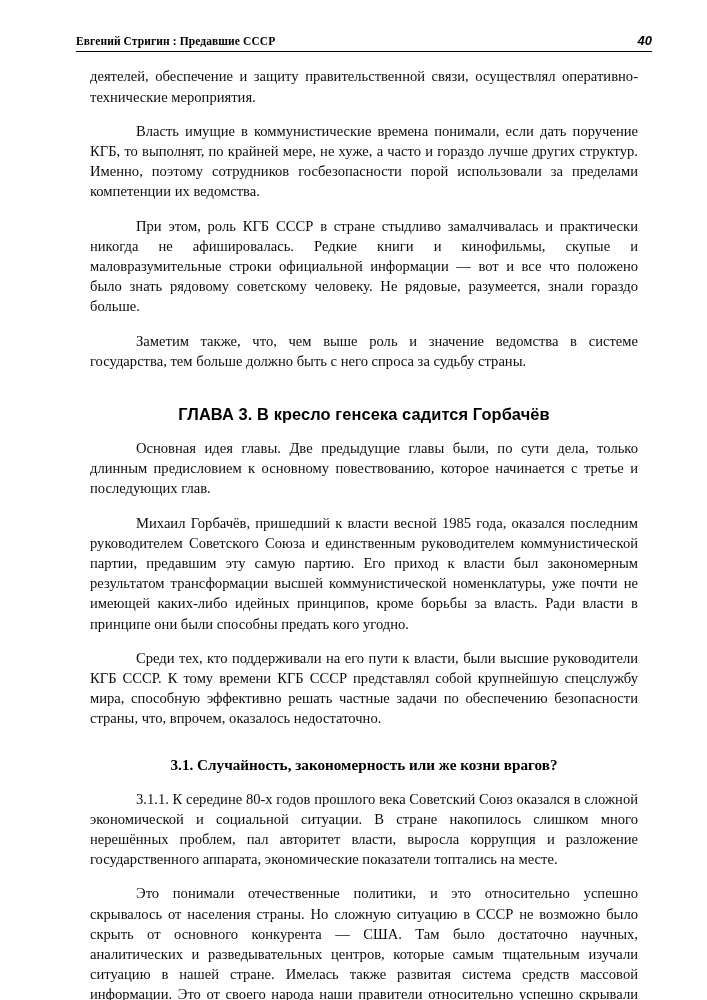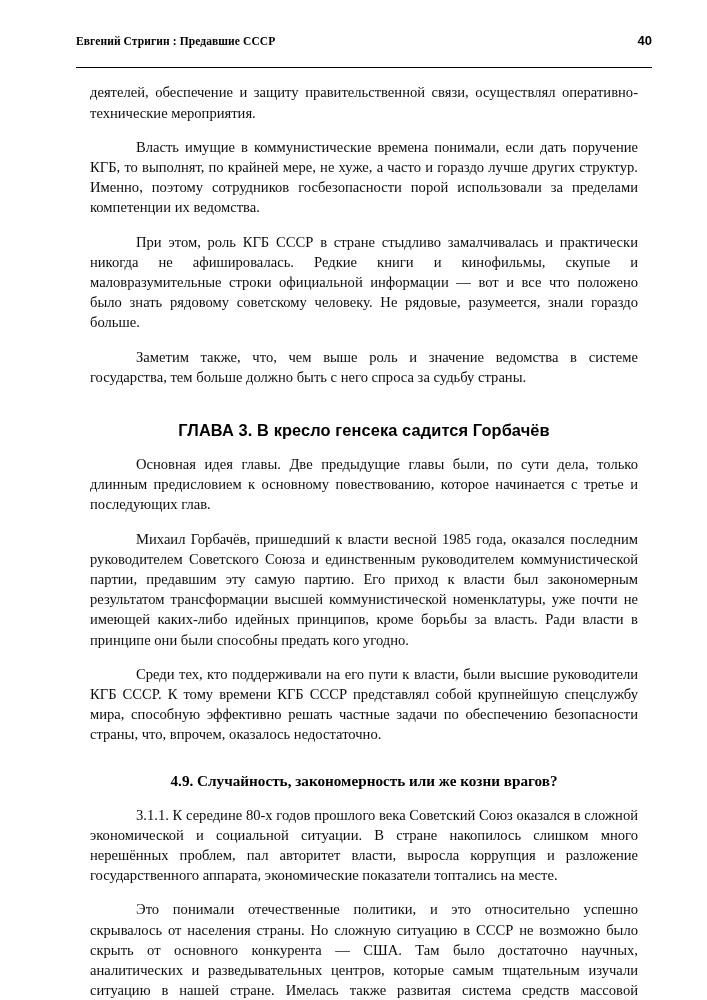--- a/index.html
+++ b/index.html
@@ -21,37 +21,38 @@
     top: 34px;
     width: 576px;
   }
 
   
   .running-head {
     display: flex;
     align-items: flex-end;
     justify-content: space-between;
     border-bottom: 1.6px solid #000000;
-    padding-bottom: 19px;
+    padding-bottom: 3px;
   }
   .running-head-title {
     font-family: "Liberation Serif", "DejaVu Serif", serif;
     font-weight: bold;
     font-size: 11.5px;
     color: #000000;
     letter-spacing: 0.1px;
     line-height: 1.15;
     white-space: nowrap;
   }
   .running-head-page {
     font-family: "Liberation Sans", "DejaVu Sans", sans-serif;
     font-weight: bold;
     font-size: 13px;
     color: #000000;
     line-height: 1.1;
+    font-style: italic;
   }
 
   
   .body-text {
     margin-top: 14px;
   }
   p.para {
     font-family: "Liberation Serif", "DejaVu Serif", serif;
     font-size: 14.6px;
     line-height: 20.2px;
@@ -106,20 +107,20 @@
       <p class="para">Власть имущие в коммунистические времена понимали, если дать поручение КГБ, то выполнят, по крайней мере, не хуже, а часто и гораздо лучше других структур. Именно, поэтому сотрудников госбезопасности порой использовали за пределами компетенции их ведомства.</p>
       <p class="para">При этом, роль КГБ СССР в стране стыдливо замалчивалась и практически никогда не афишировалась. Редкие книги и кинофильмы, скупые и маловразумительные строки официальной информации — вот и все что положено было знать рядовому советскому человеку. Не рядовые, разумеется, знали гораздо больше.</p>
       <p class="para">Заметим также, что, чем выше роль и значение ведомства в системе государства, тем больше должно быть с него спроса за судьбу страны.</p>
 
       <h1 class="chapter-title">ГЛАВА 3. В кресло генсека садится Горбачёв</h1>
 
       <p class="para after-chapter-title">Основная идея главы. Две предыдущие главы были, по сути дела, только длинным предисловием к основному повествованию, которое начинается с третье и последующих глав.</p>
       <p class="para">Михаил Горбачёв, пришедший к власти весной 1985 года, оказался последним руководителем Советского Союза и единственным руководителем коммунистической партии, предавшим эту самую партию. Его приход к власти был закономерным результатом трансформации высшей коммунистической номенклатуры, уже почти не имеющей каких-либо идейных принципов, кроме борьбы за власть. Ради власти в принципе они были способны предать кого угодно.</p>
       <p class="para">Среди тех, кто поддерживали на его пути к власти, были высшие руководители КГБ СССР. К тому времени КГБ СССР представлял собой крупнейшую спецслужбу мира, способную эффективно решать частные задачи по обеспечению безопасности страны, что, впрочем, оказалось недостаточно.</p>
 
-      <h2 class="section-title">4.9. Случайность, закономерность или же козни врагов?</h2>
+      <h2 class="section-title">3.1. Случайность, закономерность или же козни врагов?</h2>
 
       <p class="para after-section-title">3.1.1. К середине 80-х годов прошлого века Советский Союз оказался в сложной экономической и социальной ситуации. В стране накопилось слишком много нерешённых проблем, пал авторитет власти, выросла коррупция и разложение государственного аппарата, экономические показатели топтались на месте.</p>
       <p class="para">Это понимали отечественные политики, и это относительно успешно скрывалось от населения страны. Но сложную ситуацию в СССР не возможно было скрыть от основного конкурента — США. Там было достаточно научных, аналитических и разведывательных центров, которые самым тщательным изучали ситуацию в нашей стране. Имелась также развитая система средств массовой информации. Это от своего народа наши правители относительно успешно скрывали своё убожество и провалы во внешней и внутренней политике. Скрыть от иностранных специалистов такие очевидные факты было гораздо сложнее, а чаще всего и не возможно.</p>
 
     </div>
   </div>
 </div>
 
 </body></html>

